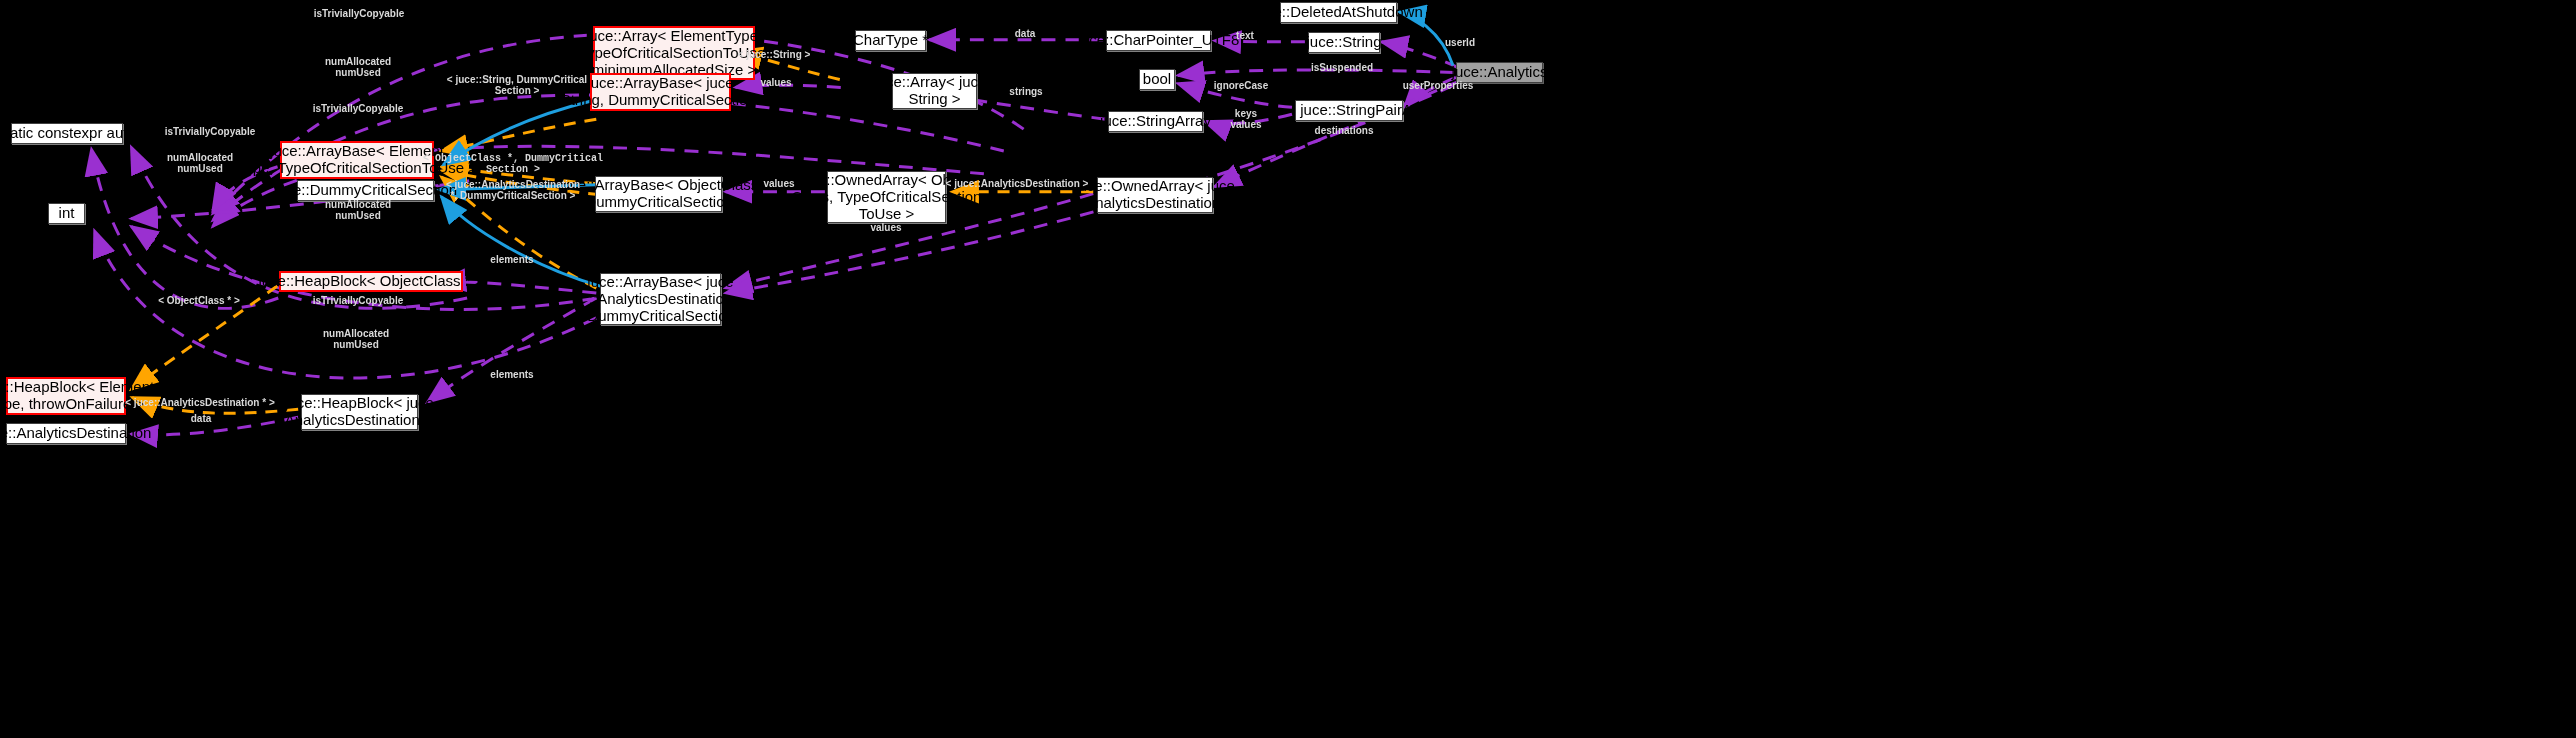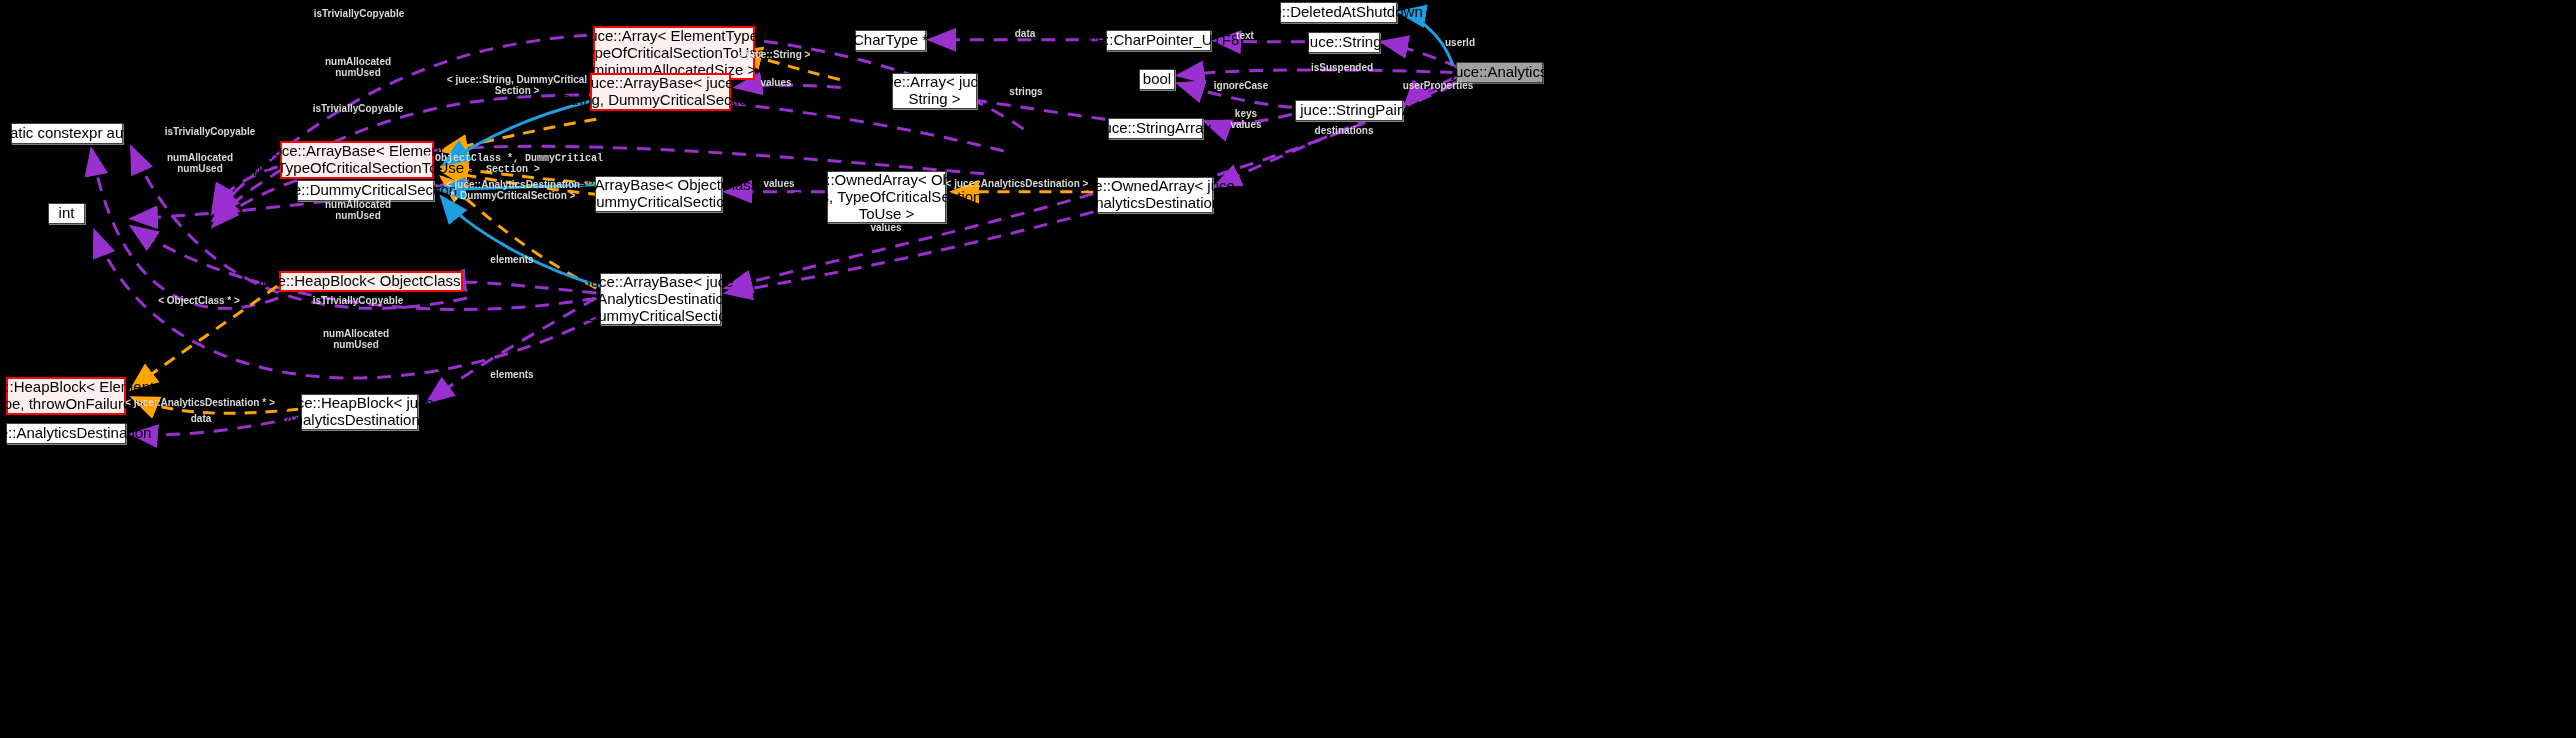--- a/index.html
+++ b/index.html
@@ -106,21 +106,21 @@
 ::AnalyticsDestination
 *, DummyCriticalSection &gt;</div>
       <div class="node plain" style="left: 855px; top: 30px; width: 71px; min-height: 21px;">CharType *</div>
       <div class="node plain" style="left: 844px; top: 73px; width: 85px; min-height: 33px; margin-left: 48px;">juce::Array&lt; juce::
 String &gt;</div>
       <div class="node plain" style="left: 827px; top: 171px; width: 119px; min-height: 45px;">juce::OwnedArray&lt; Object
 Class, TypeOfCriticalSection
 ToUse &gt;</div>
       <div class="node plain" style="left: 1106px; top: 30px; width: 105px; min-height: 21px;">juce::CharPointer_UTF8</div>
       <div class="node plain" style="left: 1139px; top: 69px; width: 36px; min-height: 21px;">bool</div>
-      <div class="node plain" style="left: 1108px; top: 118px; width: 95px; min-height: 21px;">juce::StringArray</div>
+      <div class="node plain" style="left: 1108px; top: 111px; width: 95px; min-height: 21px;">juce::StringArray</div>
       <div class="node plain" style="left: 1295px; top: 100px; width: 108px; min-height: 21px; padding-left: 40px;">juce::StringPairArray</div>
       <div class="node plain" style="left: 1097px; top: 177px; width: 116px; min-height: 33px;">juce::OwnedArray&lt; juce
 ::AnalyticsDestination &gt;</div>
       <div class="node plain" style="left: 1280px; top: 2px; width: 117px; min-height: 21px;">juce::DeletedAtShutdown</div>
       <div class="node plain" style="left: 1308px; top: 32px; width: 72px; min-height: 21px;">juce::String</div>
       <div class="node cur" style="left: 1456px; top: 62px; width: 87px; min-height: 21px;">juce::Analytics</div>
     </div>
   <div id="labels">
       <div class="elabel" style="left: 359px; top: 14px;">isTriviallyCopyable</div>
       <div class="elabel" style="left: 358px; top: 67px;">numAllocated

